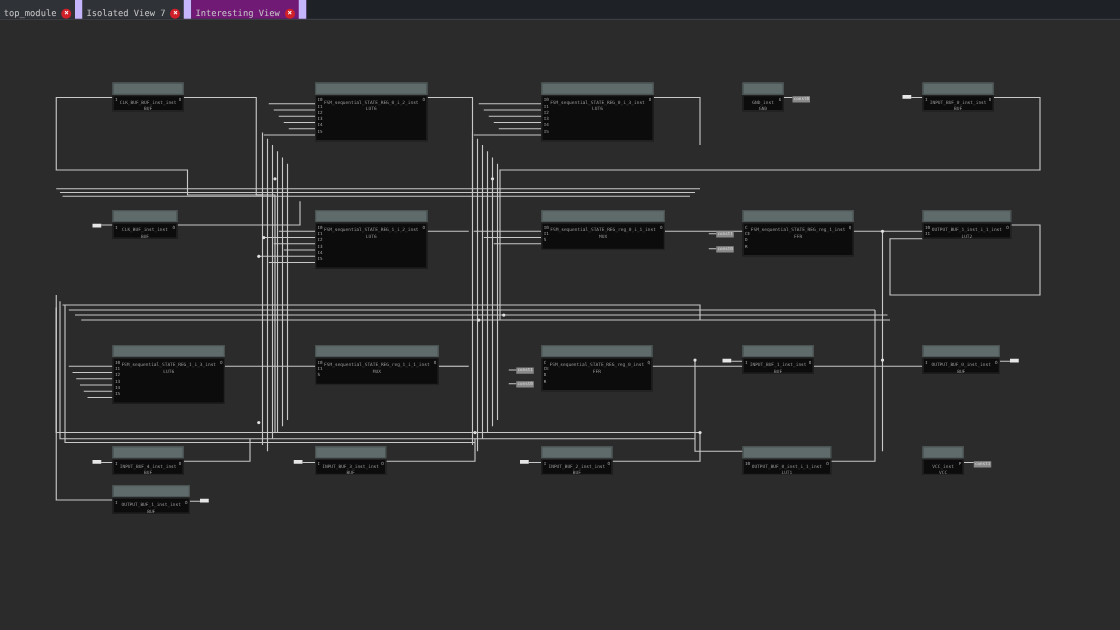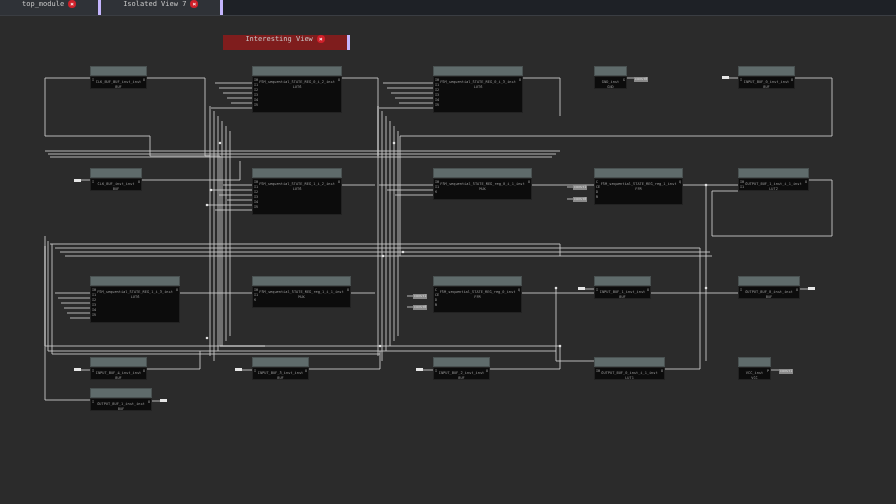--- a/index.html
+++ b/index.html
@@ -8,25 +8,25 @@
     background:#2b2b2b;
     font-family:"DejaVu Sans Mono", monospace;
     position:relative;
   }
   .tabbar {
     position:absolute; left:0; top:0; width:896px; height:15px;
     background:#1e2126; border-bottom:1px solid #3a3d42;
     display:flex; align-items:stretch;
   }
   .tab {
-    display:flex; align-items:flex-start; gap:4px;
-    padding:0 22px; height:15px; font-size:7px; color:#c8c8c8;
-    background:#2f3237; border-right:3px solid #c4b5fd;
-  }
-  .tab.active { background:#7f1d1d;margin-top:35px; }
+    display:flex; align-items:flex-end; gap:4px;
+    padding:0 3px; height:15px; font-size:7px; color:#c8c8c8;
+    background:#2f3237; border-right:6px solid #c4b5fd;
+  }
+  .tab.active { background:#701a75; }
   .tab .close {
     width:8px; height:8px; border-radius:50%; background:#d0202a;
     color:#fff; font-size:6px; line-height:8px; text-align:center; font-weight:bold;
   }
   .canvas { position:absolute; left:0; top:16px; width:896px; height:488px; }
   svg.wires { position:absolute; left:0; top:0; }
   .node { position:absolute; }
   .node .hdr { height:10px; background:#5f6b6b; border:1px solid #4a5252; box-sizing:border-box; }
   .node .body {
     background:#0c0c0c; border:1px solid #222; box-sizing:border-box;

